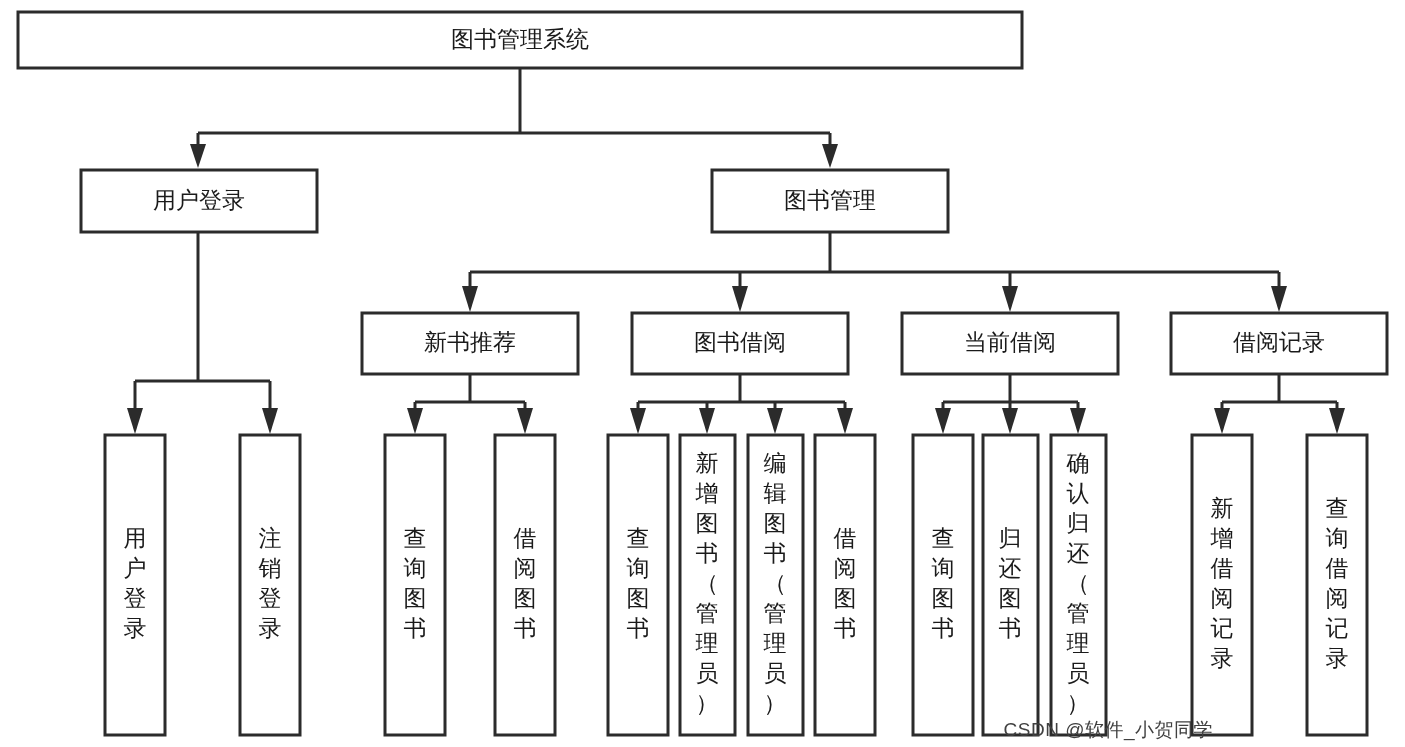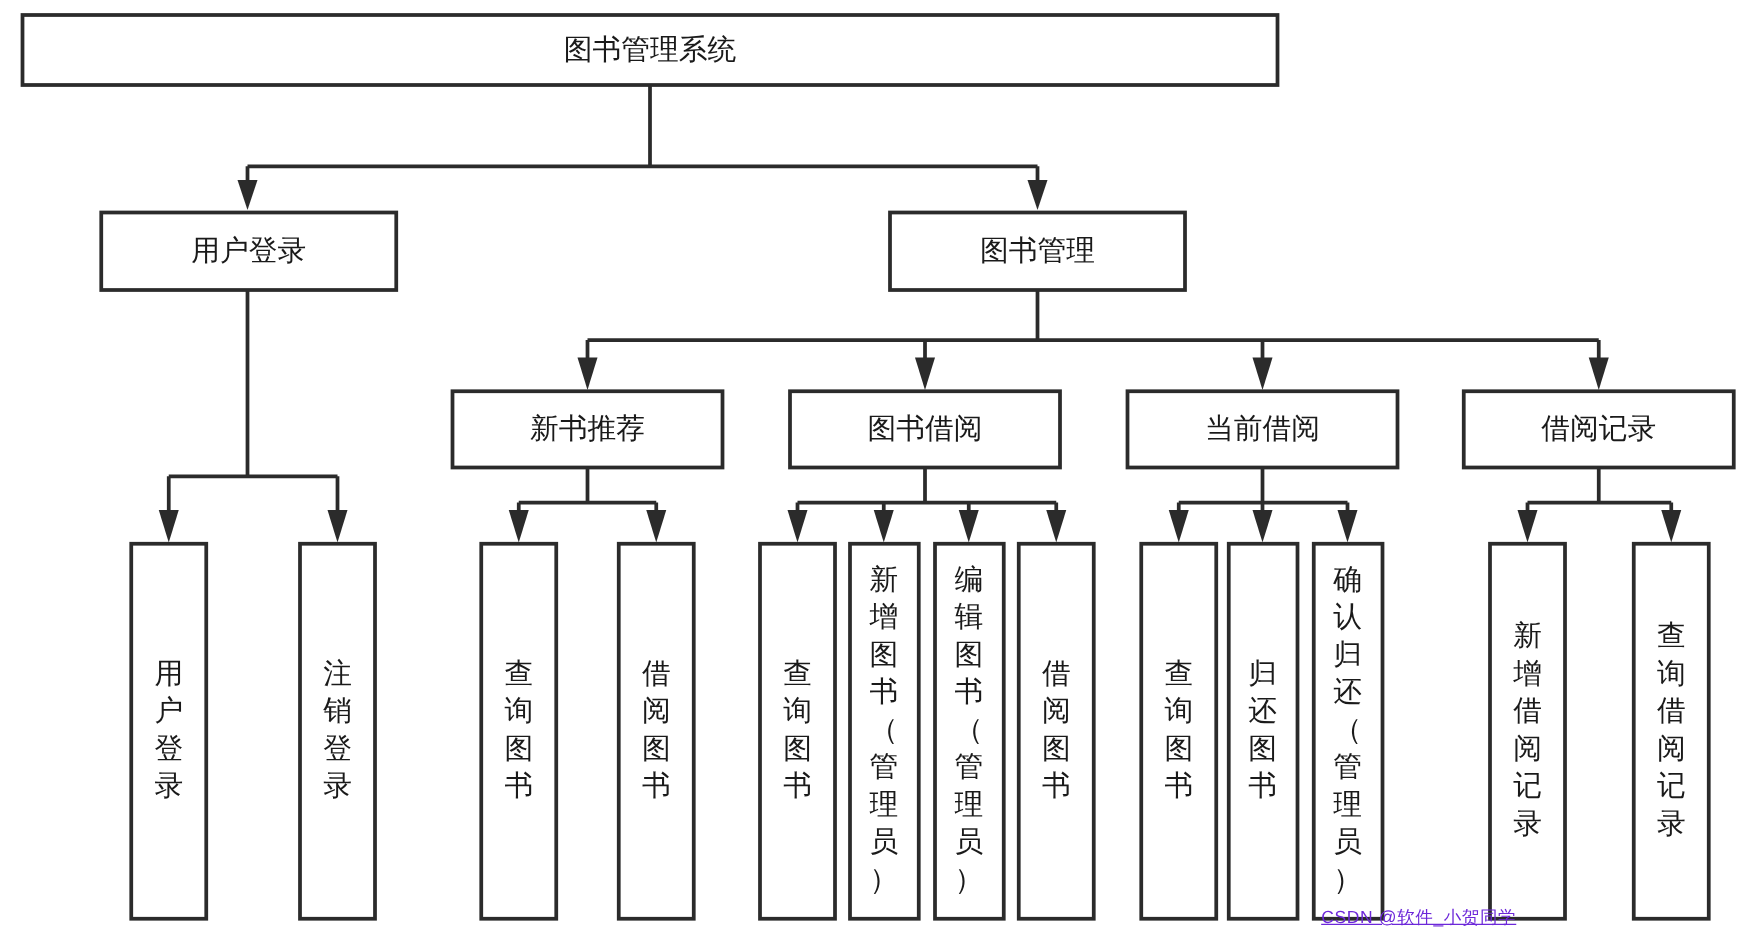--- a/index.html
+++ b/index.html
@@ -57,27 +57,26 @@
     fill: #1a1a1a;
     text-anchor: middle;
     dominant-baseline: middle;
     white-space: pre;
   }
   .watermark-text {
     position: absolute;
     right: 8px;
     bottom: 4px;
     font-family: "Liberation Sans", "DejaVu Sans", sans-serif;
-    font-size: 14px;
-    color: #6d28d9;
+    font-size: 19px;
+    color: #404040;
     letter-spacing: 0.5px;
     pointer-events: none;
     user-select: none;
     white-space: nowrap;
-    text-decoration: underline;
   }
 </style>
 </head>
 <body>
 
 <div id="diagram-root">
 
   <svg class="tree-canvas" viewBox="0 0 1405 747" xmlns="http://www.w3.org/2000/svg">
 
     <g>

